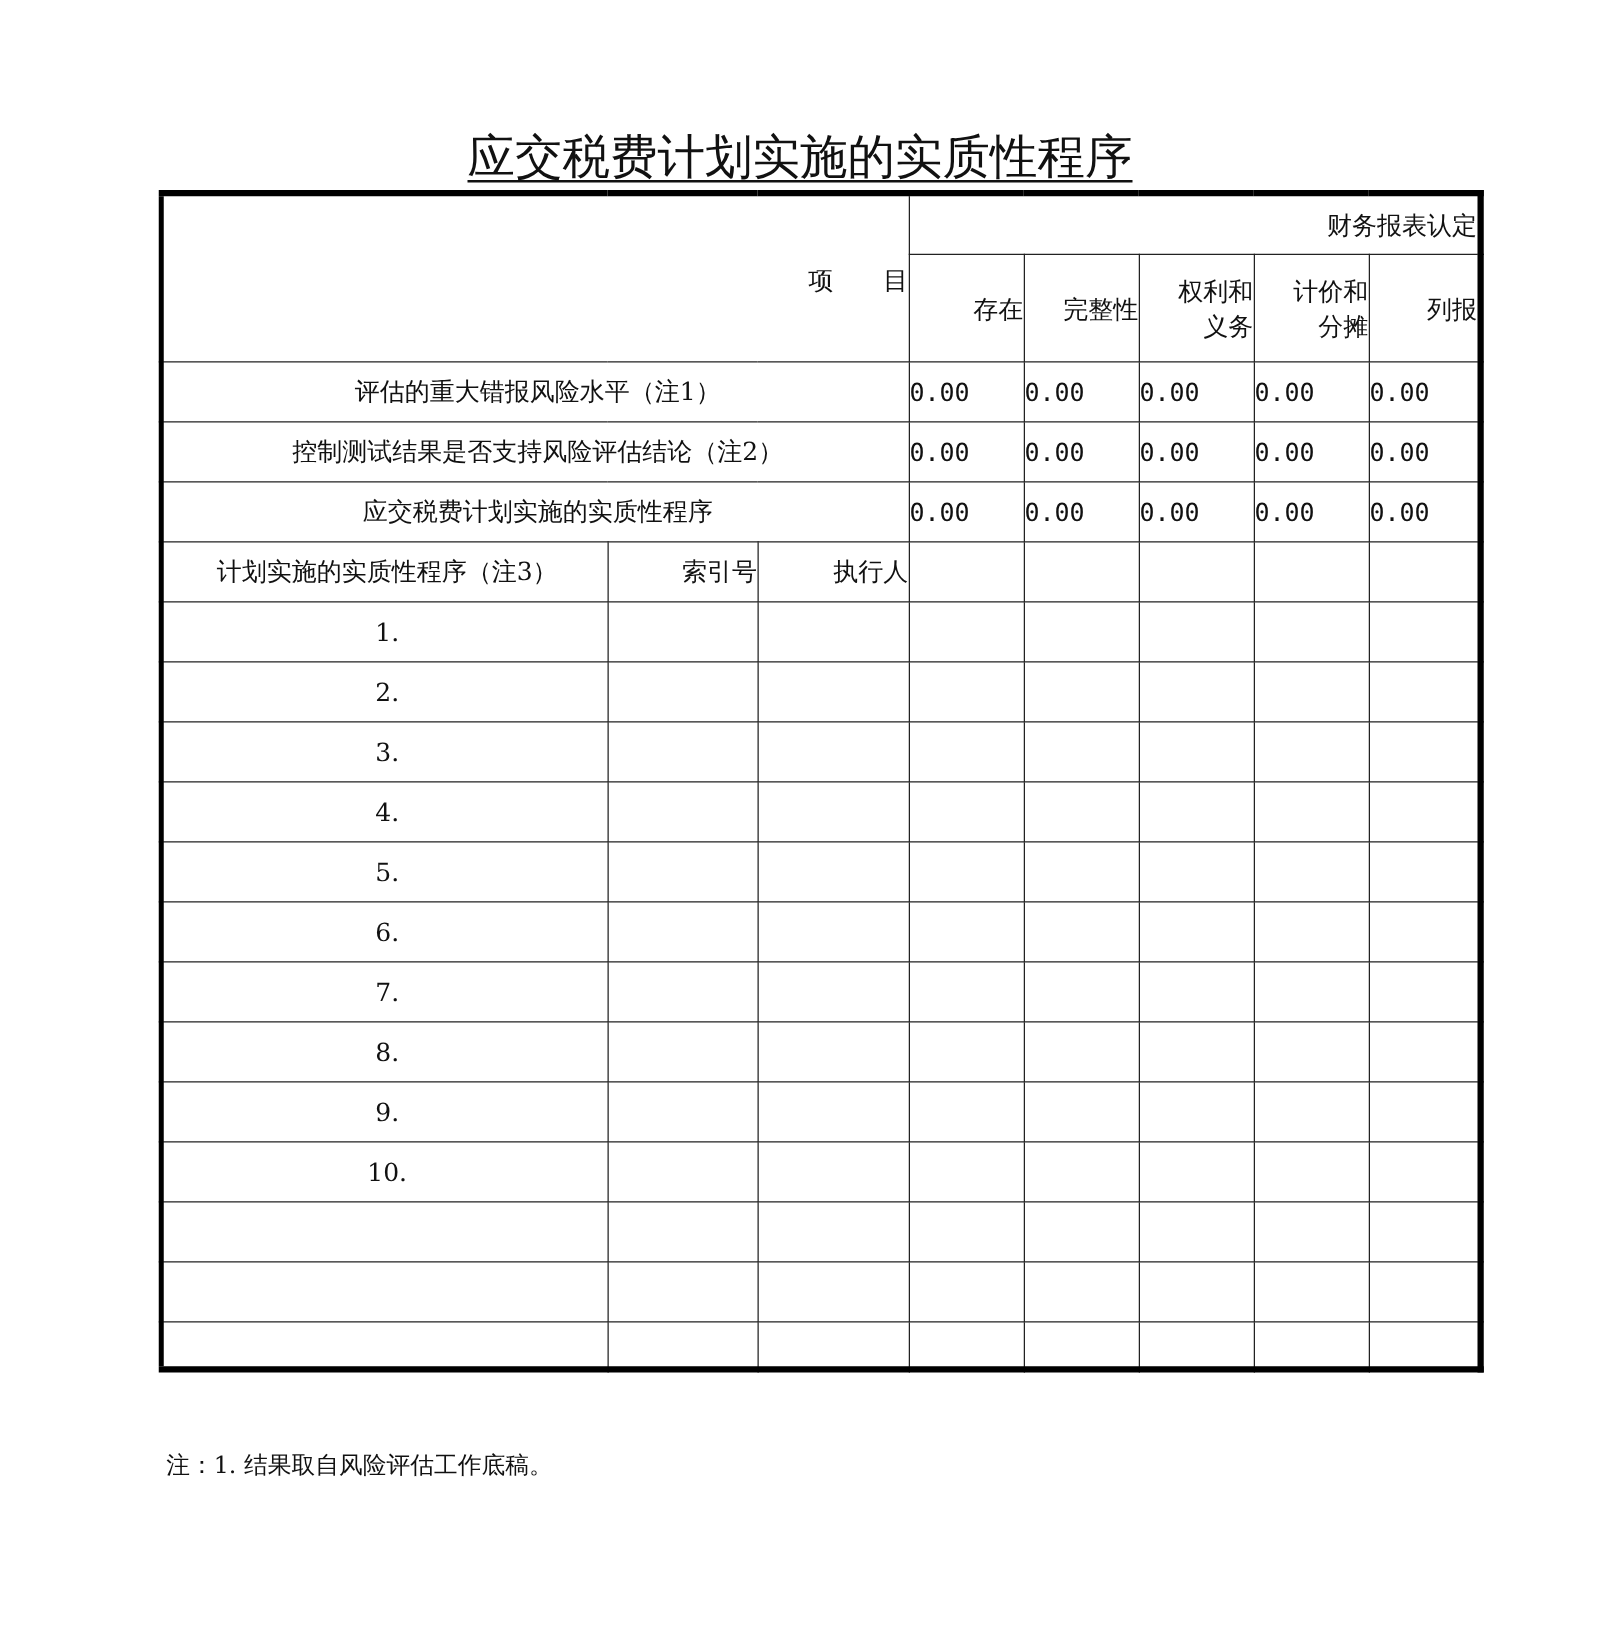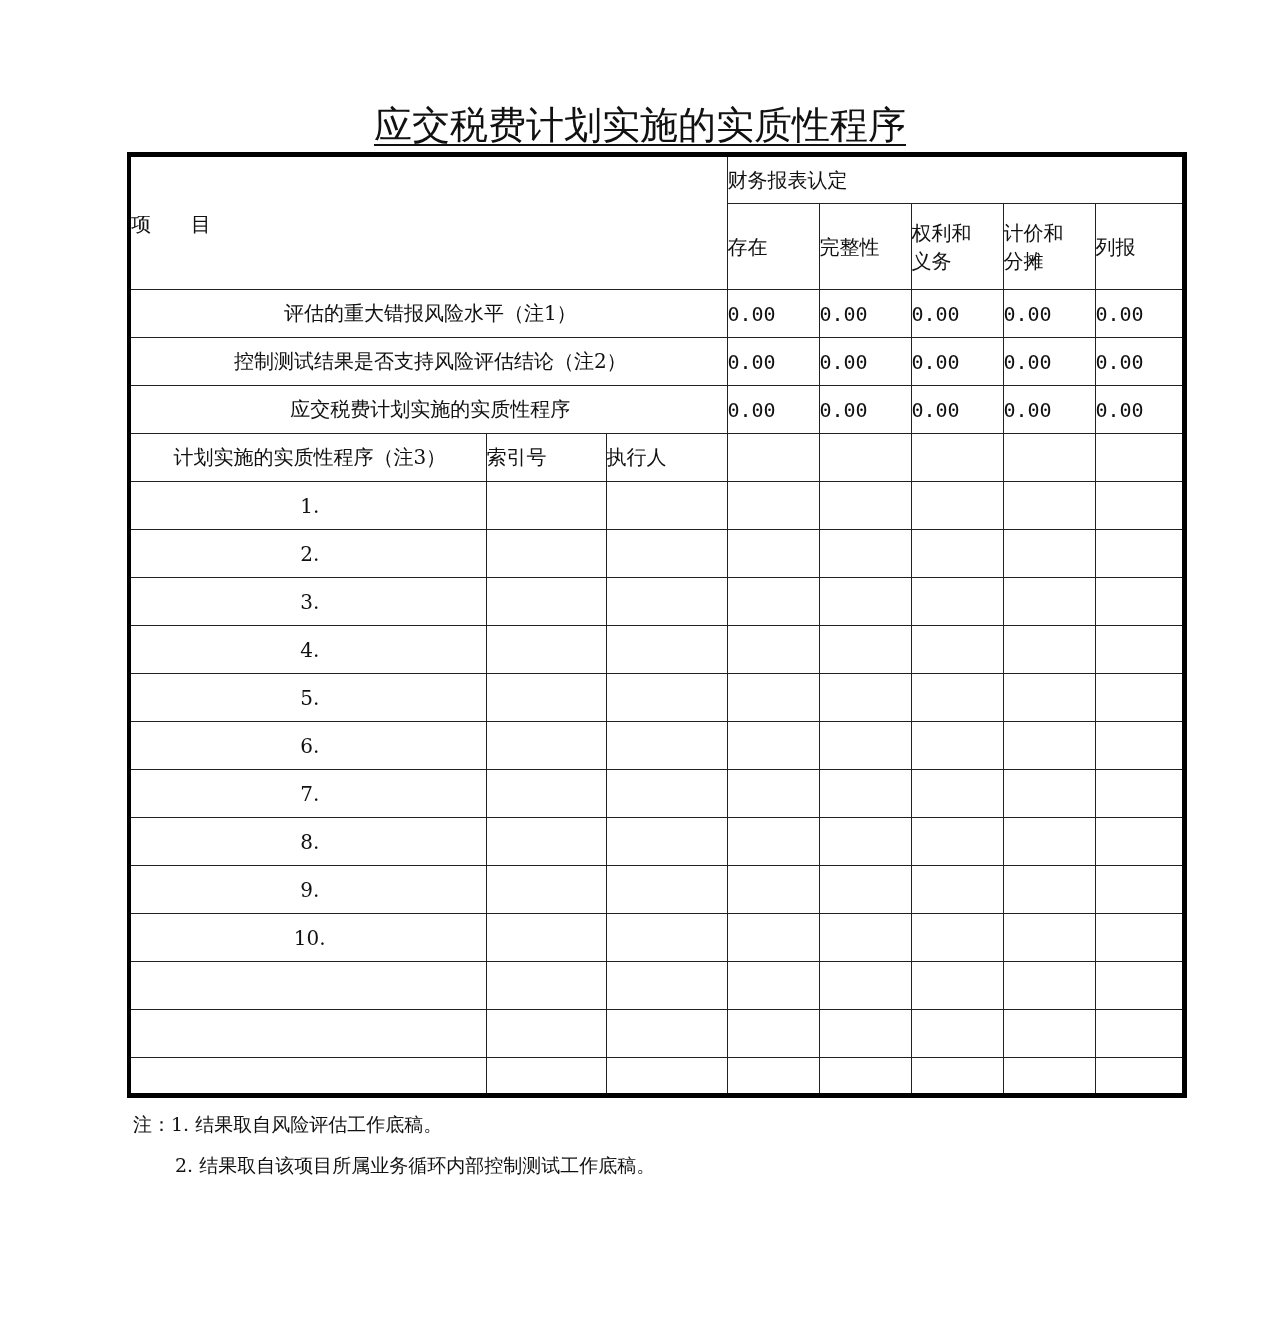--- a/index.html
+++ b/index.html
@@ -16,26 +16,26 @@
     table.grid {
       position: absolute; left: 127px; top: 152px;
       border-collapse: collapse; table-layout: fixed;
       border-top: 5px solid #000; border-left: 4px solid #000;
       border-right: 5px solid #000; border-bottom: 5px solid #000;
     }
     table.grid td {
       border: 1.5px solid #222; padding: 0; font-size: 20px;
       vertical-align: middle; overflow: hidden; white-space: nowrap;
     }
-    .c { text-align: left; }
+    .c { text-align: right; }
     .l { text-align: center; padding-left: 3px !important; }
     .num { text-align: left; font-family: "DejaVu Sans Mono", "Liberation Mono", monospace; font-size: 19px; }
     .hdr2 { line-height: 28px; white-space: normal !important; }
     .notes { position: absolute; left: 133px; top: 1108px; font-size: 19px; }
-    .notes div { height: 41px; line-height: 32px; }
+    .notes div { height: 41px; line-height: 32px; margin-top: 48px; }
     .notes .indent { padding-left: 42px; }
   </style>
 </head>
 <body>
 
 <div class="title"><span>应交税费计划实施的实质性程序</span></div>
 
 <table class="grid">
   <colgroup>
     <col style="width:357px">
@@ -224,14 +224,13 @@
         <td></td>
         <td></td>
         <td></td>
         <td></td>
       </tr>
 </tbody>
   </table>
 
 <div class="notes">
   <div>注：1. 结果取自风险评估工作底稿。</div>
-  <div class="indent">2. 结果取自该项目所属业务循环内部控制测试工作底稿。</div>
 </div>
 
 </body></html>

